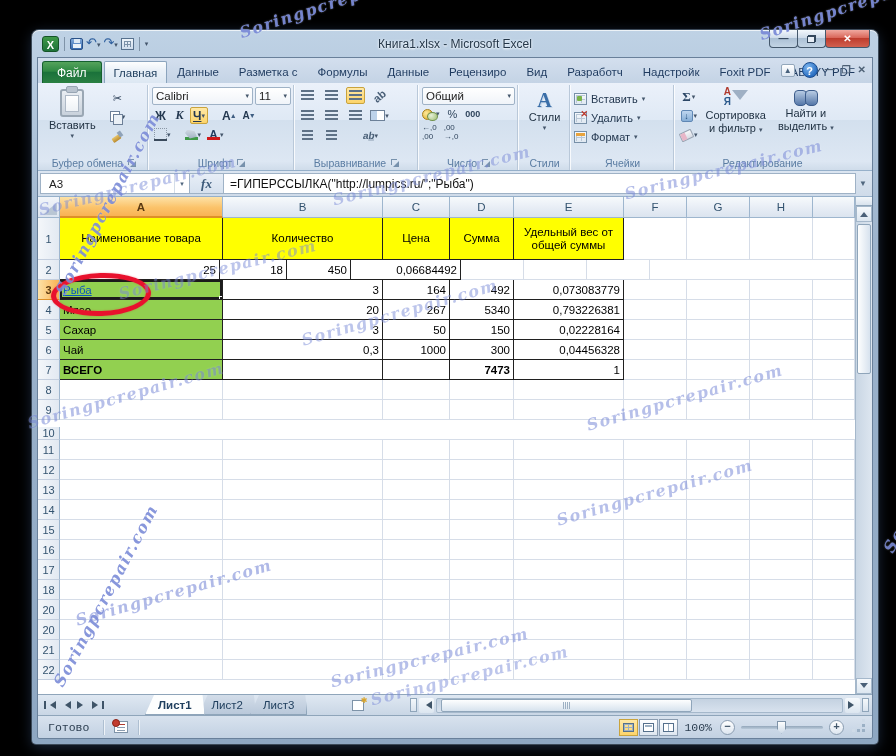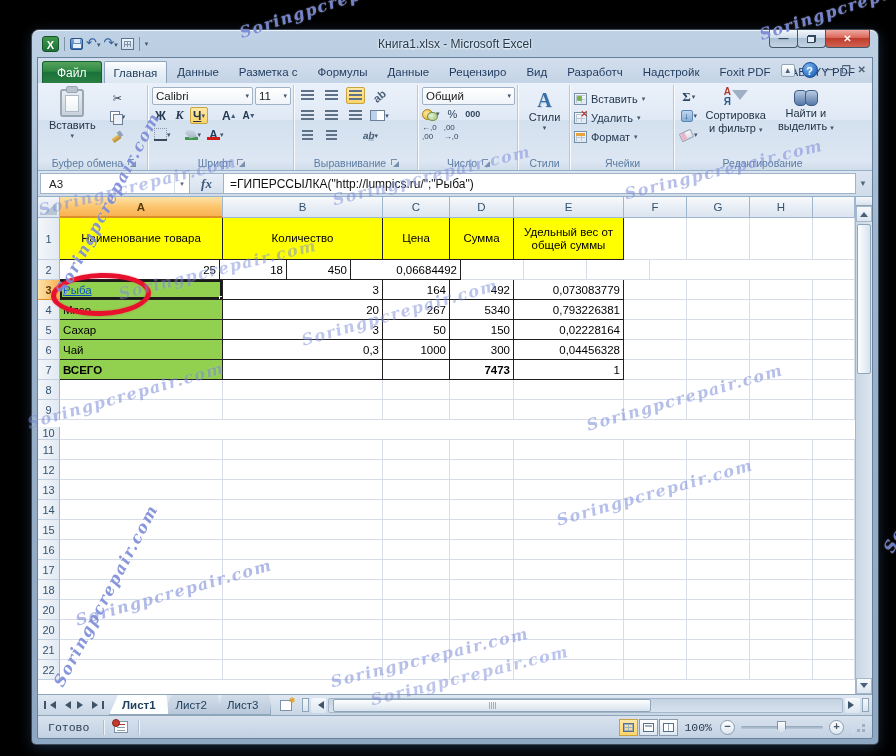--- a/index.html
+++ b/index.html
@@ -192,21 +192,21 @@
   .vscroll{flex:0 0 17px;background:#cfdae7;border-left:1px solid #a5b8cb;display:flex;flex-direction:column;}
   .vsplit{flex:0 0 9px;background:linear-gradient(#f4f8fb,#d9e3ee);border-bottom:1px solid #8fa5ba;}
   .sbtn-arrow{flex:0 0 16px;background:linear-gradient(#f6f9fc,#dce6f0);border:1px solid #a5b8cb;display:flex;align-items:center;justify-content:center;}
   .tri-up{width:0;height:0;border:4px solid transparent;border-bottom:5px solid #4a6078;margin-top:-3px;}
   .tri-dn{width:0;height:0;border:4px solid transparent;border-top:5px solid #4a6078;margin-bottom:-3px;}
   .vtrack{flex:1;position:relative;background:linear-gradient(90deg,#c9d6e4,#dde6f0);}
   .vthumb{position:absolute;left:1px;right:1px;top:2px;height:150px;border-radius:2px;
      background:linear-gradient(90deg,#fdfefe,#d7e2ee);border:1px solid #8fa5ba;}
 
   
-  .tabstrip{flex:0 0 21px;display:flex;align-items:stretch;background:linear-gradient(#dfe8f2,#c9d6e5);border-top:1px solid #8fa5ba;}
+  .tabstrip{flex:0 0 21px;display:flex;align-items:stretch;background:linear-gradient(#dfe8f2,#c9d6e5);border-top:1px solid #8fa5ba;gap:36px;}
   .navbtns{display:flex;align-items:center;gap:1px;padding:0 4px;}
   .nav{width:15px;height:15px;display:flex;align-items:center;justify-content:center;}
   .ntri-l{width:0;height:0;border:4px solid transparent;border-right:6px solid #3f5468;}
   .ntri-r{width:0;height:0;border:4px solid transparent;border-left:6px solid #3f5468;}
   .nbar{width:2px;height:8px;background:#3f5468;}
   .sheettabs{display:flex;align-items:stretch;}
   .stab{padding:0 12px;display:flex;align-items:center;font-size:11.5px;color:#21405f;
      background:linear-gradient(#d3dde9,#b9c8da);border:1px solid #8fa5ba;border-top:none;margin-right:-6px;
      clip-path:polygon(9px 0,calc(100% - 2px) 0,100% 100%,0 100%);}
   .stab.active{background:#fdfefe;font-weight:bold;z-index:2;}

